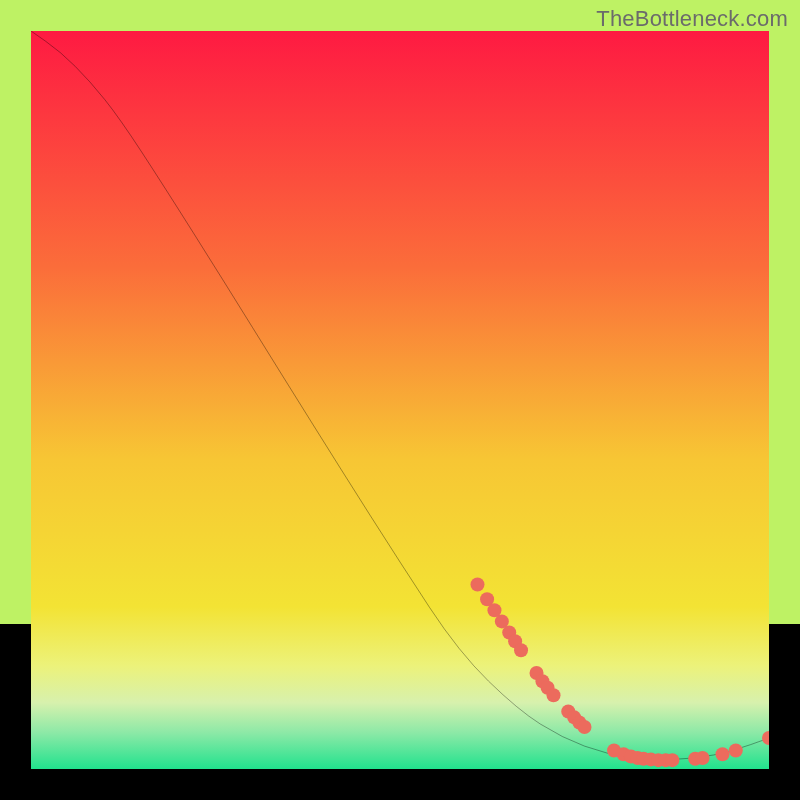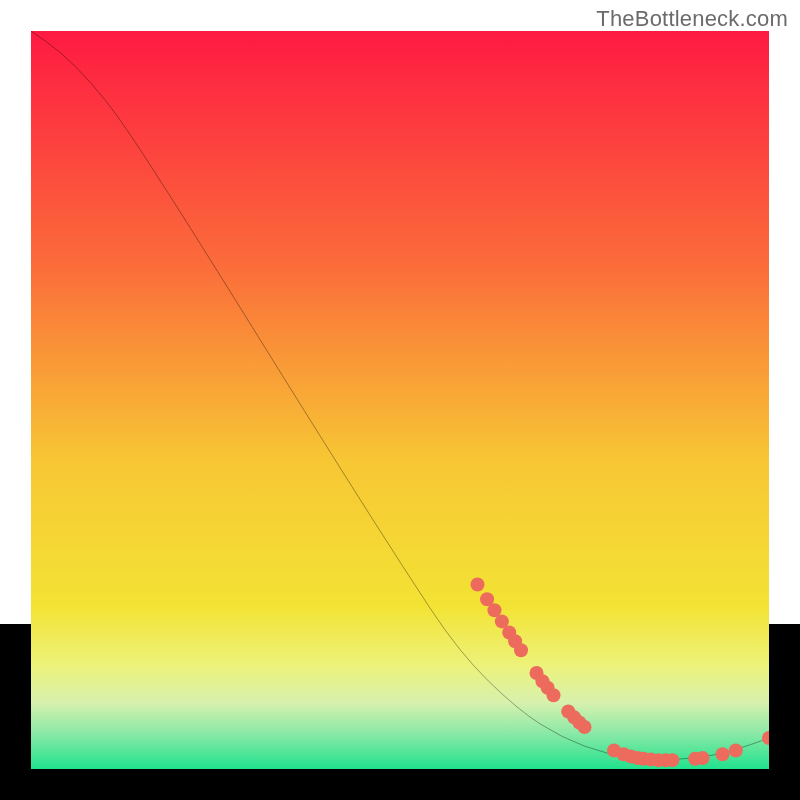--- a/index.html
+++ b/index.html
@@ -8,21 +8,21 @@
     width: 800px;
     height: 800px;
     background: #000;
     font-family: Arial, Helvetica, sans-serif;
     overflow: hidden;
   }
   .stage {
     position: relative;
     width: 800px;
     height: 624px;
-    background: #ffffff;
+    background: #bef264;
     text-align: center;
   }
   .watermark {
     position: absolute;
     top: 6px;
     right: 12px;
     color: #6b6b6b;
     font-size: 22px;
     font-weight: 500;
     letter-spacing: 0.2px;

